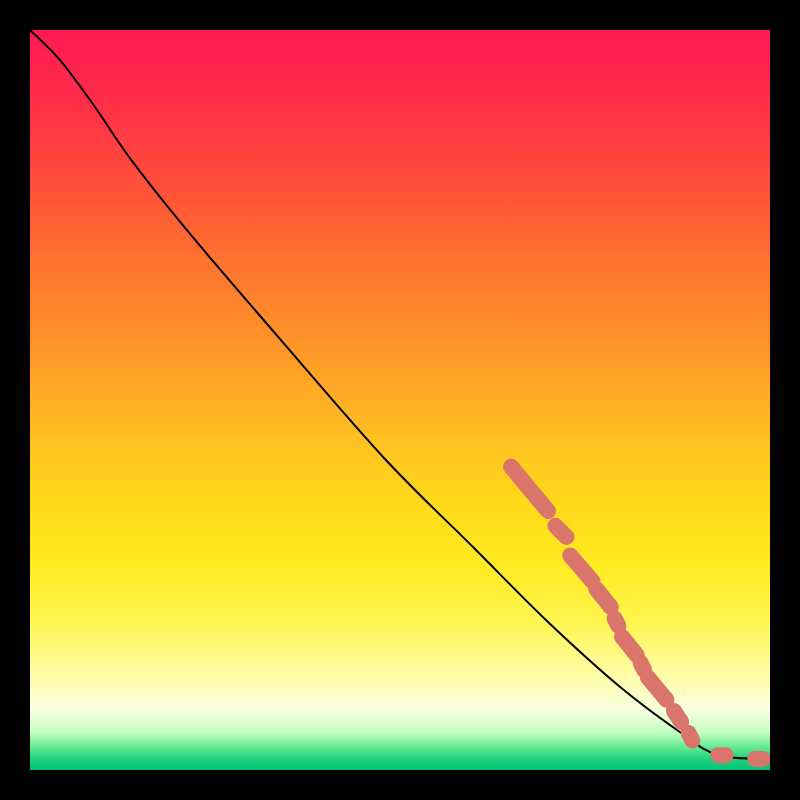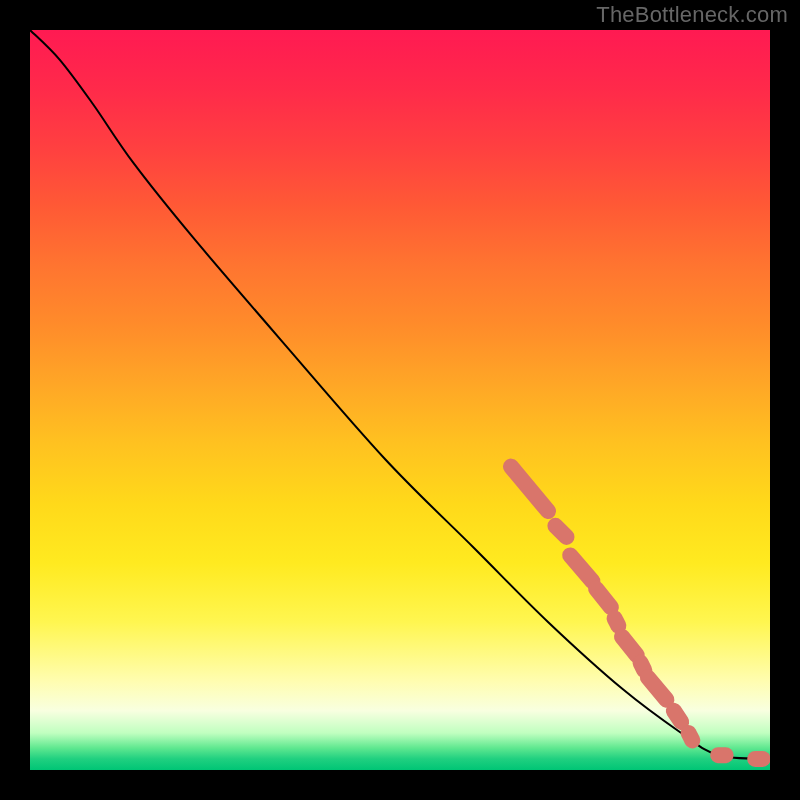--- a/index.html
+++ b/index.html
@@ -72,21 +72,20 @@
   .curve-line {
     stroke: #000;
     stroke-width: 2;
     fill: none;
   }
 </style>
 </head>
 <body>
 
 <div class="container">
-  <div class="watermark">TheBottleneck.com</div>
 
   <div class="plot-area">
     <svg class="curve" viewBox="0 0 740 740" preserveAspectRatio="none">
       <path id="curvePath" class="curve-line" d="M 0 0 C 4.933333333333334 4.933333333333337, 19.116666666666667 17.266666666666687, 29.6 29.600000000000023 C 40.083333333333336 41.93333333333336, 50.56666666666667 56.733333333333334, 62.900000000000006 74 C 75.23333333333333 91.26666666666667, 86.95 111.00000000000004, 103.60000000000001 133.20000000000005 C 120.25000000000001 155.40000000000006, 138.13333333333335 177.60000000000005, 162.8 207.20000000000005 C 187.46666666666667 236.80000000000004, 219.53333333333336 273.8, 251.60000000000002 310.8 C 283.6666666666667 347.8, 323.1333333333333 394.66666666666663, 355.2 429.2 C 387.26666666666665 463.73333333333335, 416.8666666666667 490.8666666666667, 444 518 C 471.1333333333333 545.1333333333333, 493.3333333333333 568.5666666666666, 518 592 C 542.6666666666666 615.4333333333334, 569.8 640.1, 592 658.6 C 614.2 677.1, 635.1666666666667 691.9, 651.2 703 C 667.2333333333333 714.1, 673.4000000000001 720.8833333333334, 688.2 725.2 C 703 729.5166666666667, 731.3666666666667 728.2833333333333, 740 728.9"></path>
       <g id="segGroup">
           <line x1="481" y1="436.6" x2="518" y2="481" class="seg"></line>
           <line x1="525.4" y1="495.79999999999995" x2="536.5" y2="506.9" class="seg"></line>
           <line x1="540.1999999999999" y1="525.4" x2="562.4" y2="551.3" class="seg"></line>
           <line x1="566.1" y1="558.7" x2="580.9" y2="577.2" class="seg"></line>
           <line x1="584.6" y1="588.3" x2="588.3000000000001" y2="595.7" class="seg"></line>

